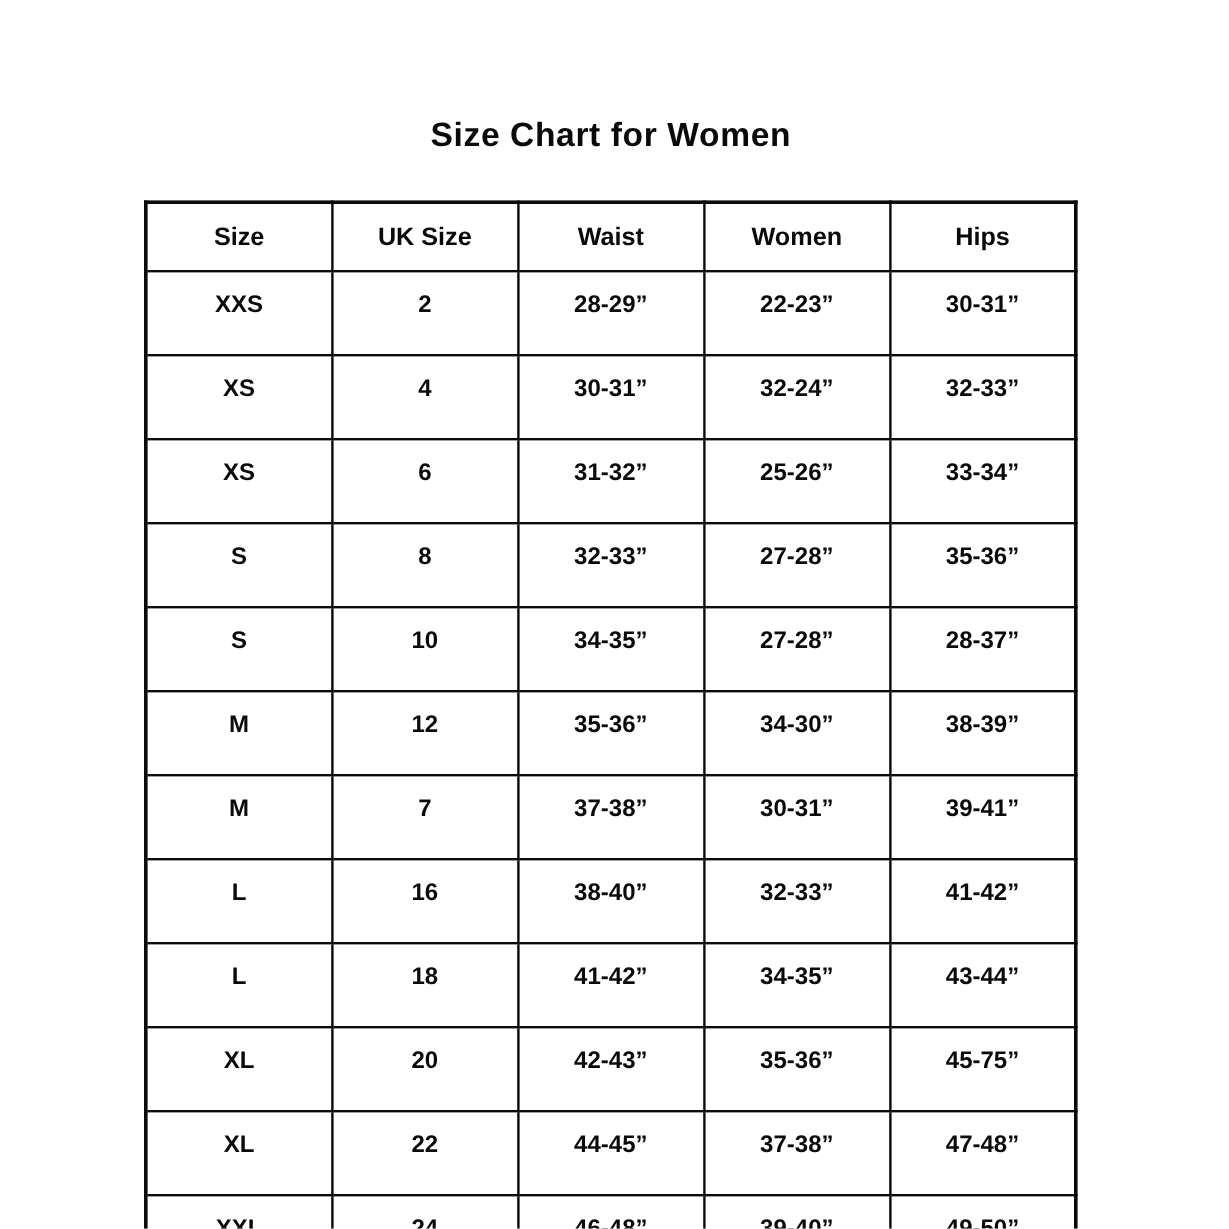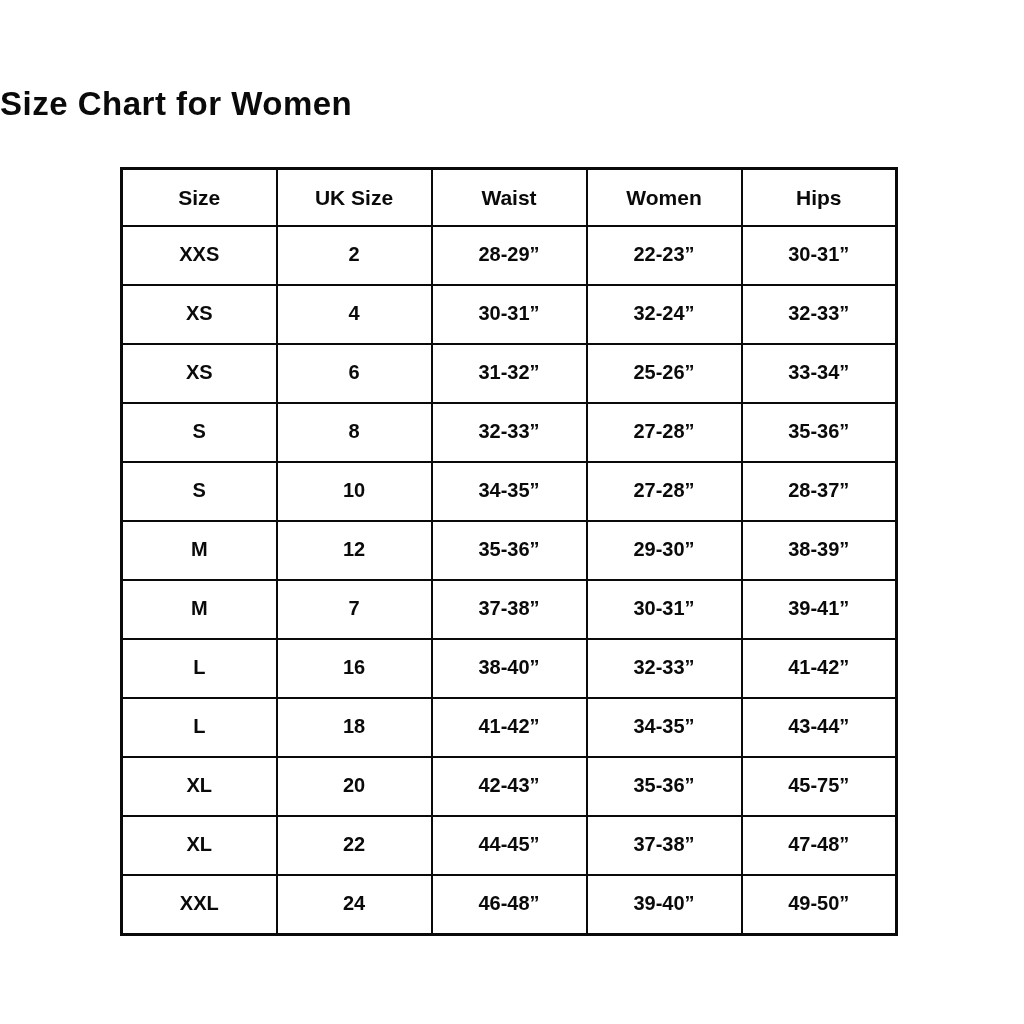--- a/index.html
+++ b/index.html
@@ -10,24 +10,25 @@
   }
   .page {
     position: relative;
     width: 1024px;
     height: 1024px;
     background: #ffffff;
     overflow: hidden;
   }
   .title {
     position: absolute;
-    top: 85px;
+    top: 97px;
     left: 0;
     width: 1018px;
-    font-size: 33px;
+    text-align: center;
+    font-size: 28px;
     font-weight: bold;
     color: #0a0a0a;
     letter-spacing: 0.5px;
     margin: 0;
   }
   table.size-chart {
     position: absolute;
     top: 167px;
     left: 120px;
     width: 778px;
@@ -48,21 +49,21 @@
     height: 53px;
     font-size: 21px;
     font-weight: bold;
     vertical-align: middle;
   }
   table.size-chart td {
     height: 54px;
     font-size: 20px;
     font-weight: bold;
     vertical-align: middle;
-    padding: 0 4px 3px 4px;
+    padding: 0 4px 14px 4px;
   }
 </style>
 </head>
 <body>
 
 <div class="page">
   <h1 class="title">Size Chart for Women</h1>
   <table class="size-chart">
     <thead>
       <tr>
@@ -106,21 +107,21 @@
           <td>S</td>
           <td>10</td>
           <td>34-35”</td>
           <td>27-28”</td>
           <td>28-37”</td>
         </tr>
         <tr>
           <td>M</td>
           <td>12</td>
           <td>35-36”</td>
-          <td>29-30”</td>
+          <td>34-30”</td>
           <td>38-39”</td>
         </tr>
         <tr>
           <td>M</td>
           <td>7</td>
           <td>37-38”</td>
           <td>30-31”</td>
           <td>39-41”</td>
         </tr>
         <tr>

